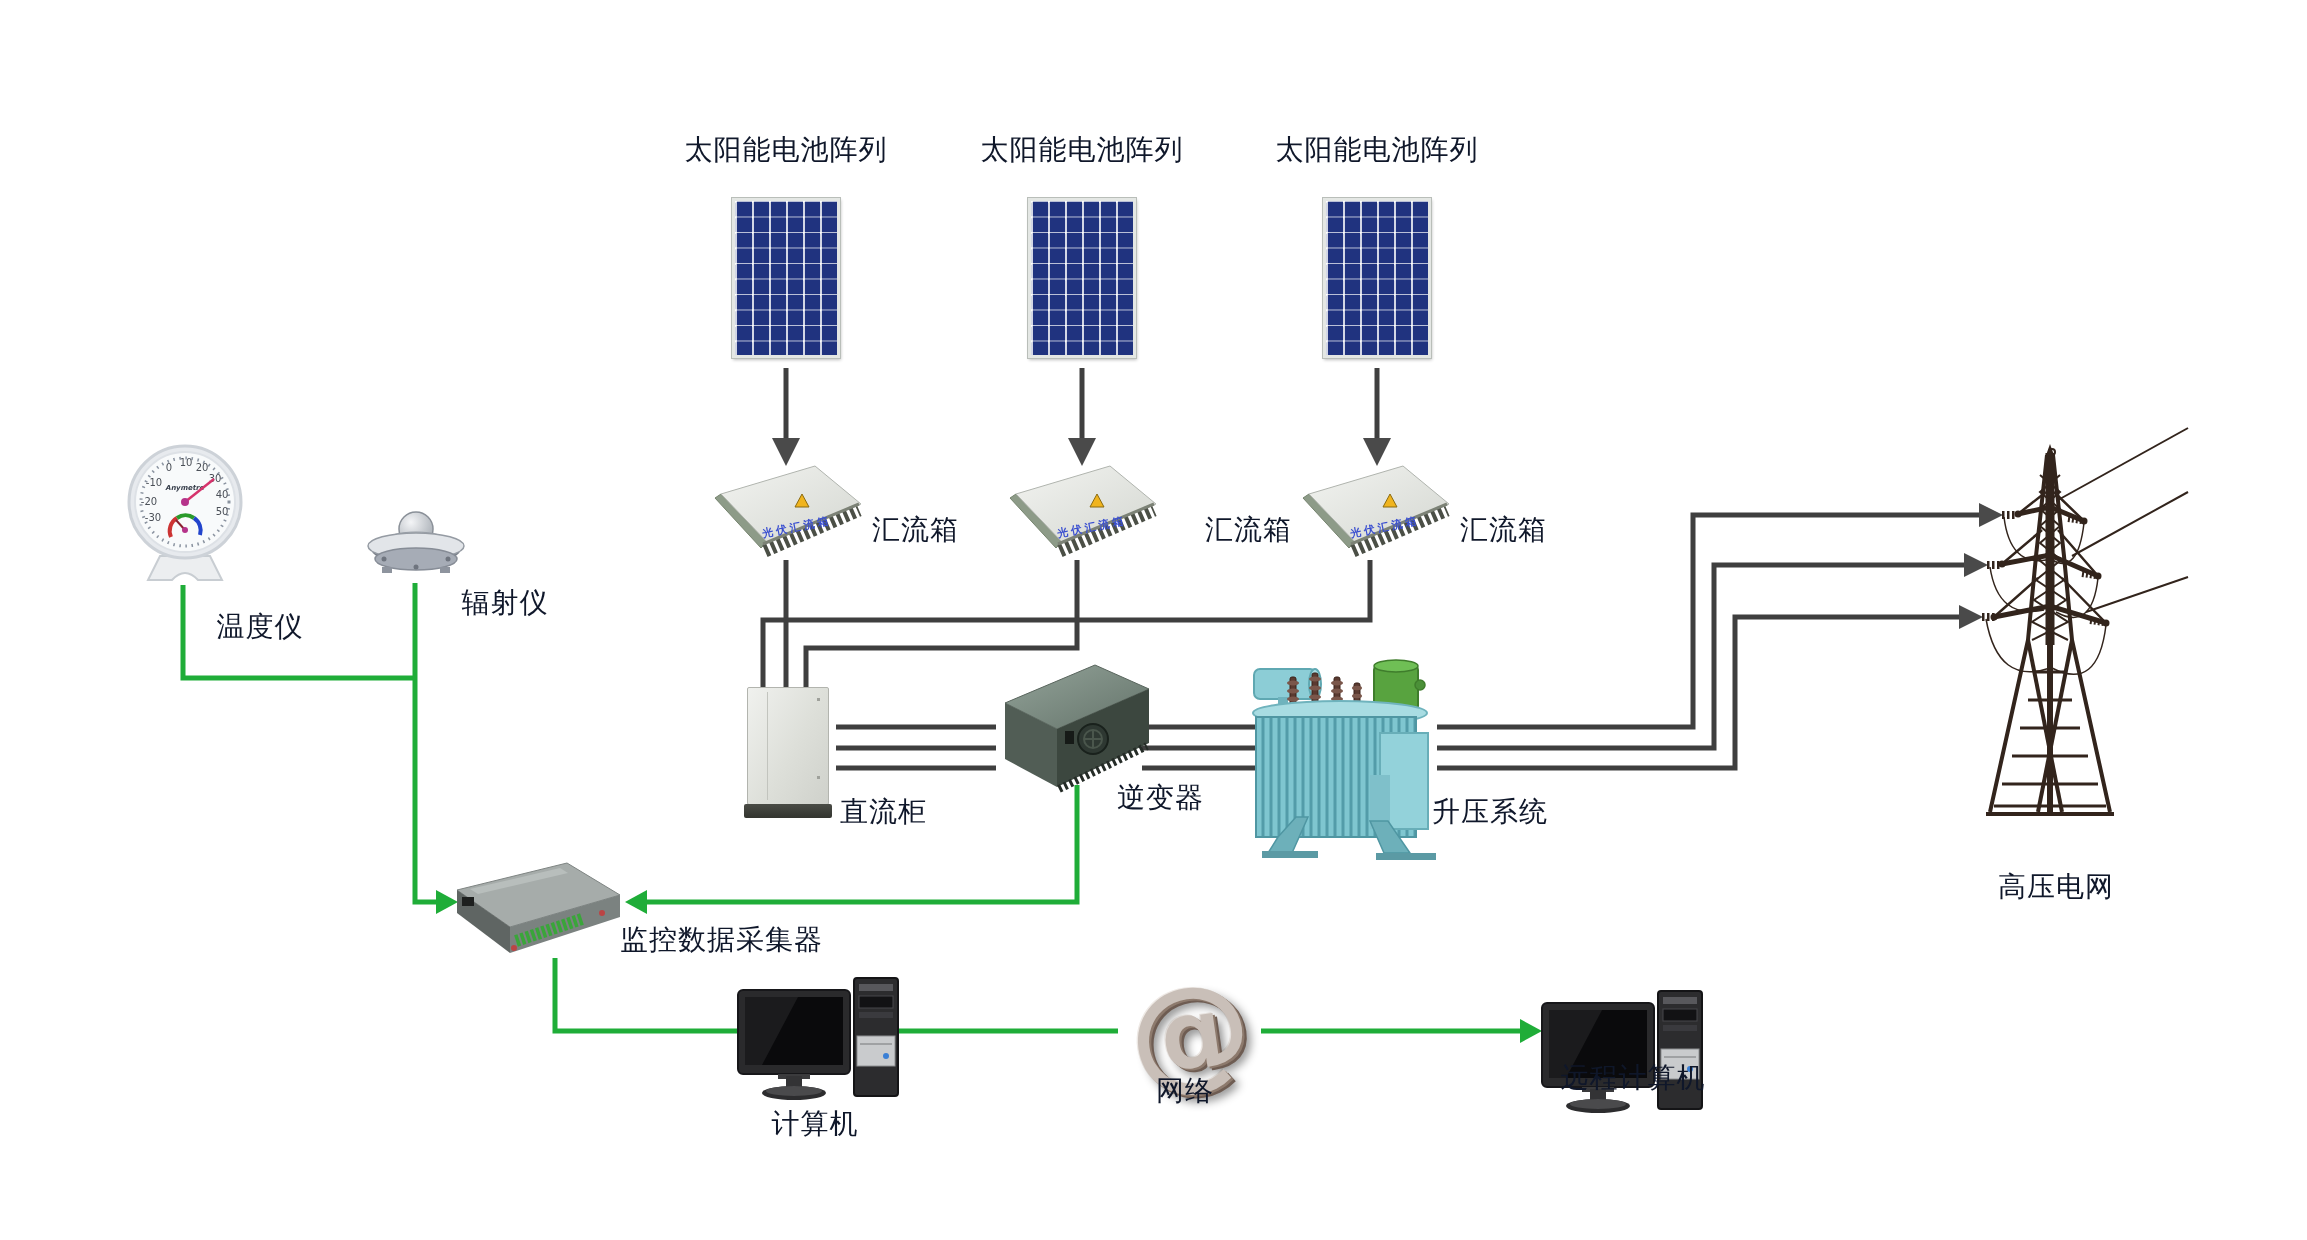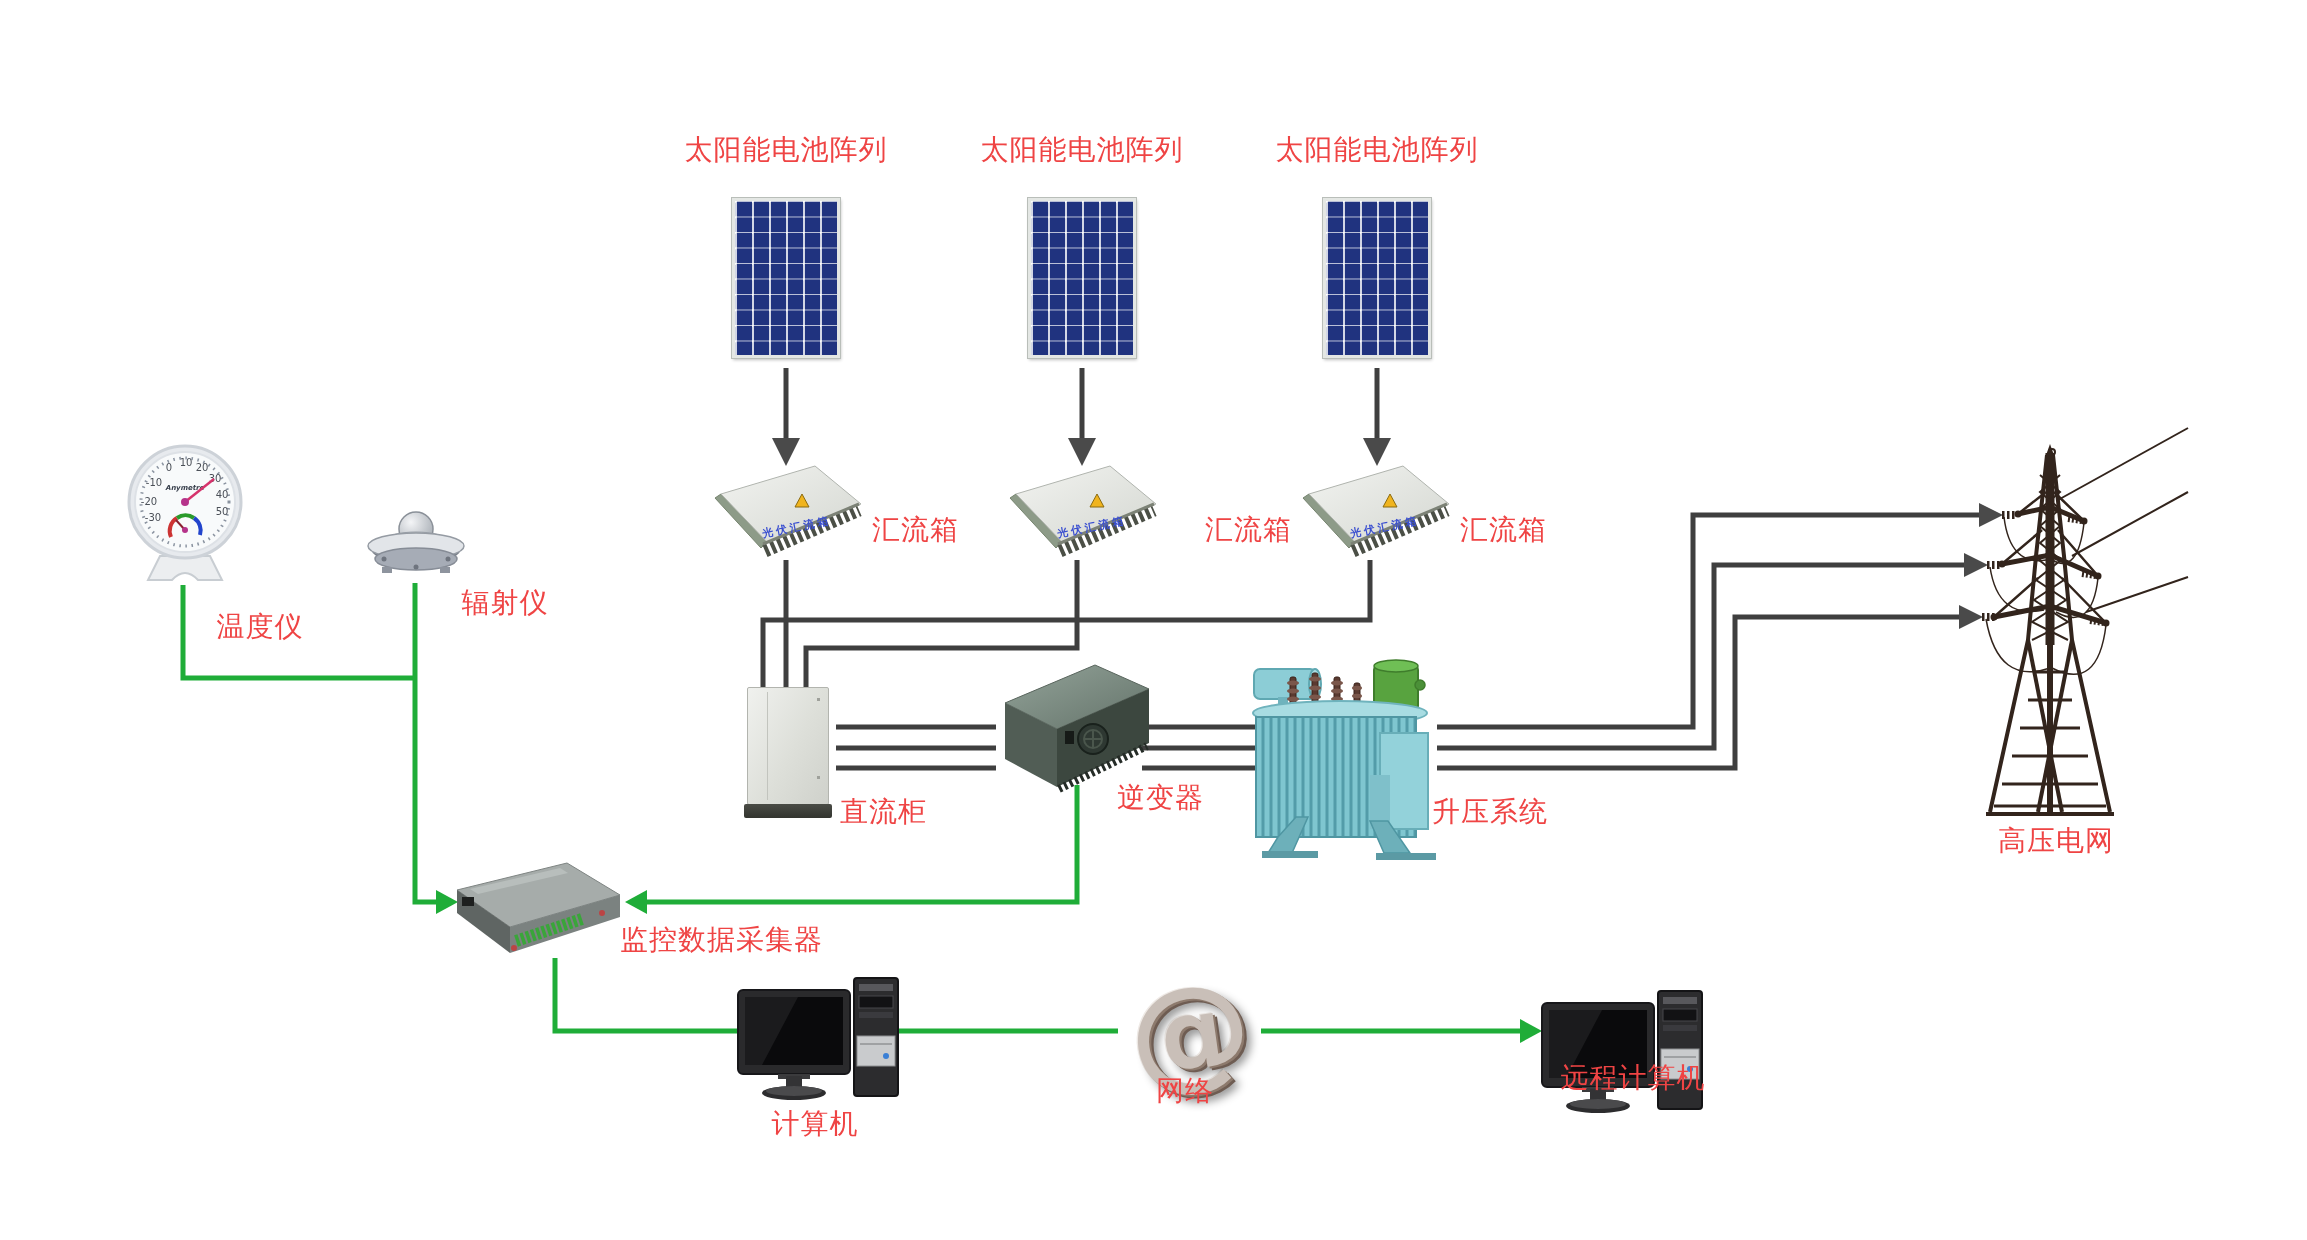--- a/index.html
+++ b/index.html
@@ -1,19 +1,19 @@
 <!DOCTYPE html>
 <html><head>
 <meta charset="utf-8">
 <style>
   html,body{margin:0;padding:0;background:#fff;}
   #stage{position:relative;width:2307px;height:1240px;background:#ffffff;overflow:hidden;
          font-family:"DejaVu Sans","Liberation Sans",sans-serif;}
   svg.layer{position:absolute;left:0;top:0;}
-  .lbl{position:absolute;font-size:28px;line-height:1;color:#ef4444;white-space:nowrap;
+  .lbl{position:absolute;font-size:28px;line-height:1;color:#0f172a;white-space:nowrap;
        font-weight:500;letter-spacing:1px;}
   .ctr{transform:translateX(-50%);}
   
   .panel{position:absolute;width:102px;height:154px;background-color:#20337f;
     border:3px solid #e4e7e4;box-shadow:0 0 0 1px #b9beb9,1px 2px 3px rgba(0,0,0,.25);
     background-image:
       radial-gradient(circle at 0px 0px, rgba(255,255,255,.95) 1.4px, transparent 2px),
       linear-gradient(to right, rgba(255,255,255,.8) 1.6px, transparent 1.6px),
       linear-gradient(to bottom, rgba(255,255,255,.7) 1.4px, transparent 1.4px);
     background-size:17px 15.5px,17px 100%,100% 15.5px;}
@@ -312,21 +312,21 @@
   <div class="lbl ctr" style="left:1377px;top:136px;">太阳能电池阵列</div>
 
   <div class="lbl" style="left:872px;top:516px;">汇流箱</div>
   <div class="lbl" style="left:1205px;top:516px;">汇流箱</div>
   <div class="lbl" style="left:1460px;top:516px;">汇流箱</div>
 
   <div class="lbl" style="left:840px;top:798px;">直流柜</div>
   <div class="lbl" style="left:1117px;top:784px;">逆变器</div>
   <div class="lbl" style="left:1432px;top:798px;">升压系统</div>
 
-  <div class="lbl ctr" style="left:2056px;top:827px;">高压电网</div>
+  <div class="lbl ctr" style="left:2056px;top:873px;">高压电网</div>
 
   <div class="lbl ctr" style="left:260px;top:589px;margin-top:24px;">温度仪</div>
   <div class="lbl ctr" style="left:505px;top:589px;">辐射仪</div>
 
   <div class="lbl" style="left:620px;top:928px;font-family:Liberation Mono, monospace;">监控数据采集器</div>
 
   <div class="lbl ctr" style="left:815px;top:1110px;text-align:center;">计算机</div>
   <div class="lbl ctr" style="left:1185px;top:1077px;">网络</div>
   <div class="lbl ctr" style="left:1633px;top:1064px;">远程计算机</div>
 

